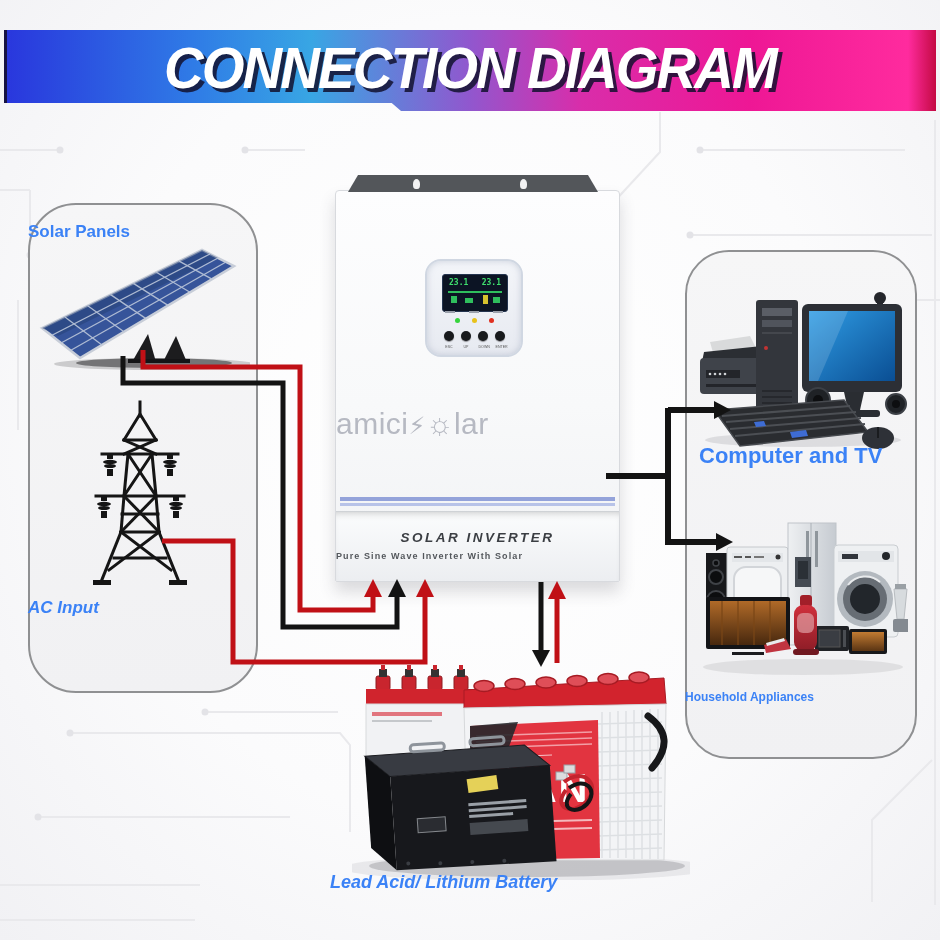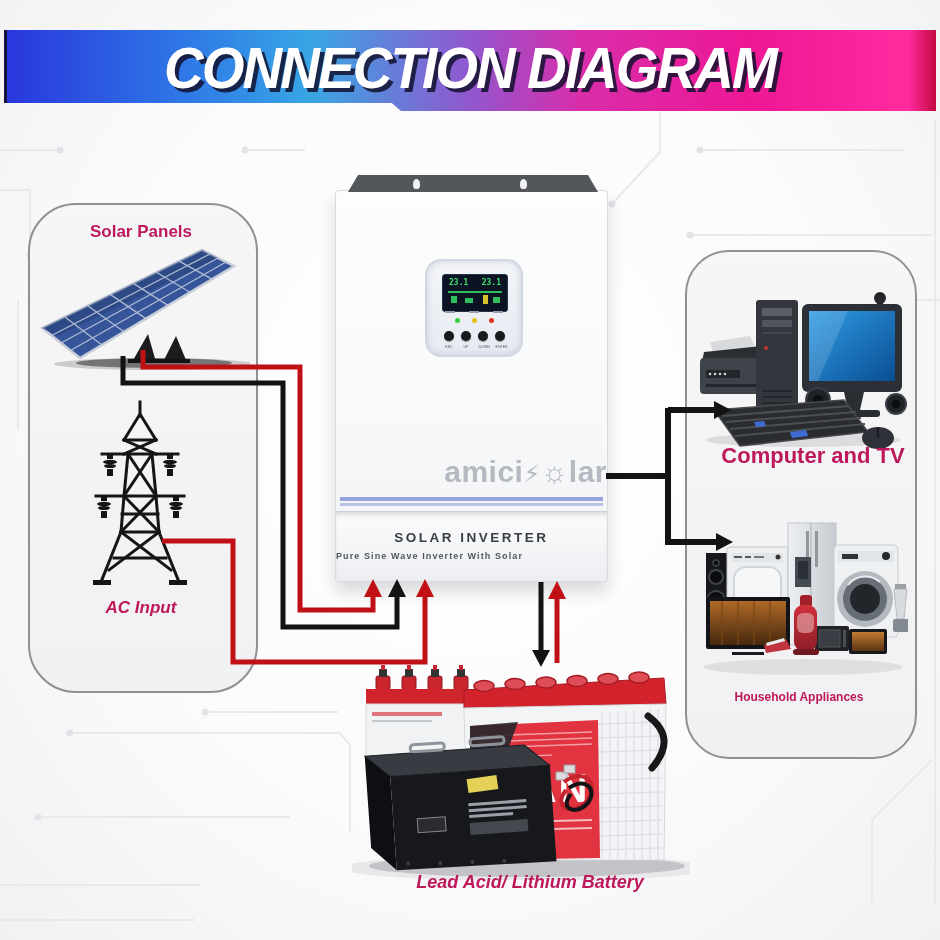--- a/index.html
+++ b/index.html
@@ -32,58 +32,58 @@
   }
 
   
   .devbox{
     background:linear-gradient(180deg,#f6f6f7,#f1f1f3);
     border:2px solid #8f9092;z-index:2;
   }
   #left-box{left:28px;top:203px;width:226px;height:486px;border-radius:48px;}
   #right-box{left:685px;top:250px;width:228px;height:505px;border-radius:44px;}
 
-  .lbl{color:#be185d;font-weight:600;text-align:center;z-index:4;}
+  .lbl{color:#3b82f6;font-weight:600;text-align:left;z-index:4;}
   #solar-label{left:28px;width:226px;top:222px;font-size:17px;}
   #ac-label{left:28px;width:226px;top:598px;font-size:17px;font-style:italic;}
   #computer-label{left:699px;width:228px;top:443px;font-size:22px;}
   #appliances-label{left:685px;width:228px;top:690px;font-size:12px;}
   #battery-label{left:330px;width:400px;top:872px;font-size:18px;font-style:italic;}
 
   
   #inverter{left:335px;top:190px;width:271px;height:390px;z-index:5;
     background:linear-gradient(180deg,#fdfdfe 0%,#f8f9fa 55%,#f1f2f4 100%);
     border:1px solid #d8dade;border-radius:4px 4px 2px 2px;
-    box-shadow:0 10px 16px rgba(60,60,70,.18);}
+    box-shadow:0 10px 16px rgba(60,60,70,.18);padding-left:12px;}
   #bracket{left:348px;top:175px;width:250px;height:17px;z-index:6;
     background:#53565a;clip-path:polygon(0 100%,4% 0,96% 0,100% 100%);}
   .bhole{position:absolute;top:4px;width:7px;height:10px;background:#f2f2f2;border-radius:50% 50% 40% 40%;}
   #ctrl-panel{left:89px;top:68px;width:94px;height:94px;border-radius:16px;
     background:linear-gradient(180deg,#f3f5f9,#e7eaf1);
     border:2px solid #d0d7e2;box-shadow:inset 0 0 6px rgba(160,170,190,.5);position:absolute;}
   #lcd{left:15px;top:13px;width:64px;height:36px;background:#0c1424;border:1px solid #24344f;border-radius:3px;position:absolute;overflow:hidden;}
   .lcdnum{position:absolute;top:3px;font-family:"DejaVu Sans Mono",monospace;font-size:8px;font-weight:700;color:#3fe06e;}
   #lcd-left{left:6px;} #lcd-right{right:6px;}
   .lcdbar{position:absolute;background:#2fbf5d;}
   .ledrow{position:absolute;left:0;top:57px;width:100%;display:flex;justify-content:center;gap:12px;}
   .led{width:5px;height:5px;border-radius:50%;}
   .ledmarks{position:absolute;left:0;top:50px;width:100%;display:flex;justify-content:center;gap:14px;}
   .ledmark{width:10px;height:2px;background:#9aa0ab;}
   .btnrow{position:absolute;left:0;top:70px;width:100%;display:flex;justify-content:center;gap:7px;}
   .pbtn{width:10px;height:10px;border-radius:50%;background:#181a1d;box-shadow:0 1px 1px rgba(0,0,0,.4);}
   .btnlbls{position:absolute;left:0;top:83px;width:100%;display:flex;justify-content:center;gap:7px;}
   .btnlbl{width:10px;text-align:center;font-size:4px;color:#555;transform:scale(.9);}
-  #logo{left:0;top:216px;width:100%;text-align:right;font-size:30px;font-weight:700;color:#b6b9c2;letter-spacing:.5px;position:absolute;margin-top:48px;}
+  #logo{left:0;top:216px;width:100%;text-align:left;font-size:30px;font-weight:400;color:#b6b9c2;letter-spacing:.5px;position:absolute;}
   #stripe1{left:4px;right:4px;top:306px;height:4px;background:#94a3da;position:absolute;}
   #stripe2{left:4px;right:4px;top:312px;height:3px;background:#b8c3e8;position:absolute;}
   #inv-lower{left:0;right:0;top:320px;bottom:0;position:absolute;
     background:linear-gradient(180deg,#fbfcfd,#eceef1);border-top:1px solid #cfd2d6;
     box-shadow:inset 0 6px 8px -6px rgba(0,0,0,.25);}
   #inv-name{position:absolute;left:0;width:100%;top:18px;text-align:center;
-    font-size:13.5px;font-weight:700;letter-spacing:2.5px;color:#3b3e43;}
+    font-size:13.5px;font-weight:700;letter-spacing:2.5px;color:#3b3e43;font-style:italic;}
   #inv-tagline{position:absolute;left:0;width:100%;top:39px;text-align:left;
     font-size:9px;font-weight:600;letter-spacing:1.1px;color:#53575c;}
 
   
   .art{z-index:3;}
   #wires{left:0;top:0;z-index:6;}
 </style>
 </head>
 <body>
 

